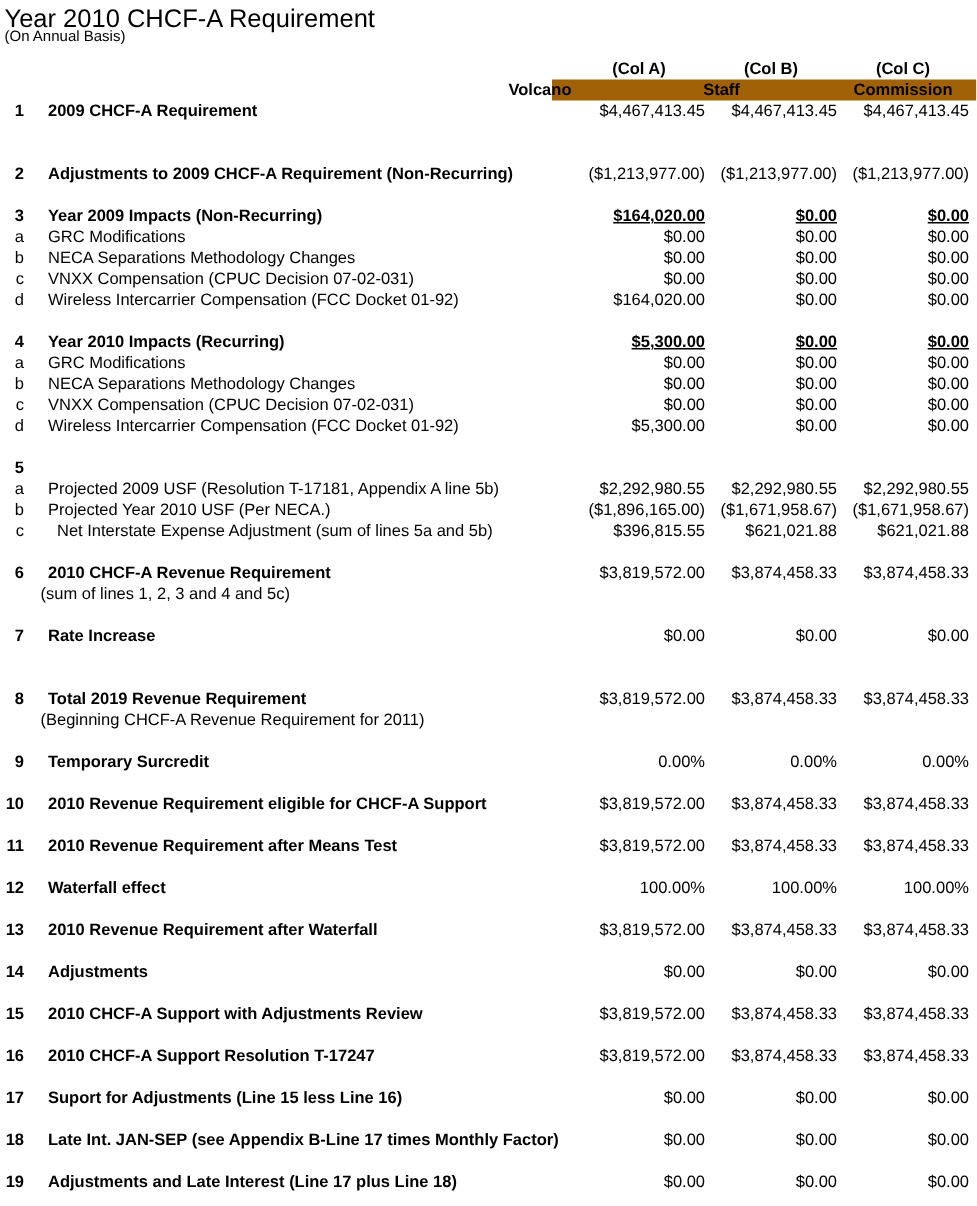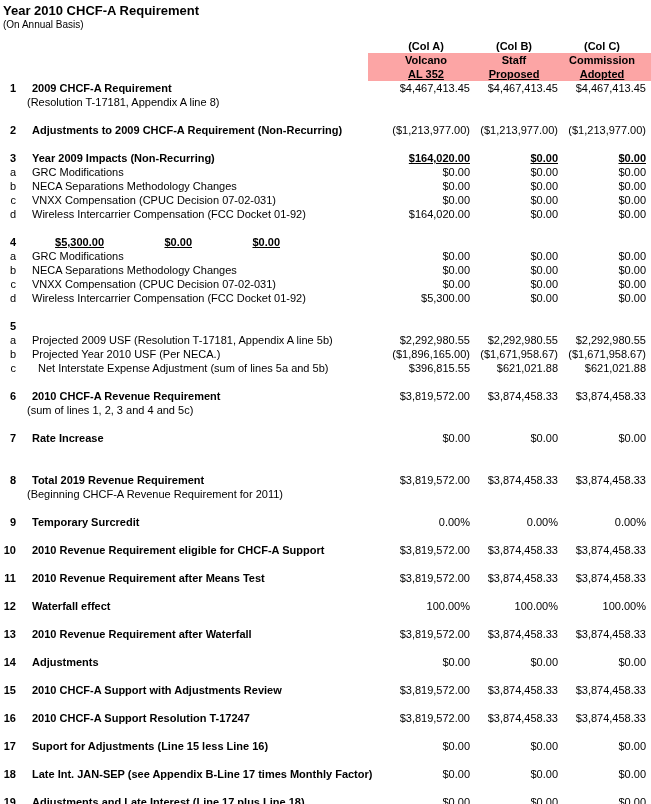--- a/index.html
+++ b/index.html
@@ -1,32 +1,32 @@
 <!DOCTYPE html>
 <html><head>
 <meta charset="utf-8">
 <style>
   html, body { margin: 0; padding: 0; background: #ffffff; }
   .page {
     width: 651px; height: 804px; overflow: hidden; background: #ffffff;
     font-family: "Liberation Sans", sans-serif; font-size: 11px; color: #000;
     position: relative;
   }
-  .title { font-size: 13px; font-weight: bold; padding: 3px 15px 0 3px; height: 15px; white-space: nowrap; }
+  .title { font-size: 17px; font-weight: normal; padding: 3px 15px 0 3px; height: 15px; white-space: nowrap; }
   .subtitle { font-size: 10px; padding: 1px 0 0 3px; height: 13px; white-space: nowrap; }
   .headgap { height: 7px; }
 
   
   .hrow { display: flex; height: 14px; line-height: 14px; margin-left: 48px; }
   .hspacer { flex: 1; }
   .hband {
     width: 283px; box-sizing: border-box; padding-right: 5px;
     display: flex; justify-content: flex-end;
   }
-  .hband.green { background: #fca5a5; }
+  .hband.green { background: #a16207; gap: 33px; }
   .hcell { width: 88px; flex: none; text-align: center; font-weight: bold; white-space: nowrap; }
   .u { text-decoration: underline; }
 
   
   .line { display: flex; height: 14px; line-height: 14px; padding-right: 5px; }
   .spacer { height: 14px; }
   .lbl { width: 16px; flex: none; text-align: right; white-space: nowrap; }
   .desc { flex: 1; min-width: 0; padding-left: 16px; white-space: nowrap; overflow: visible; }
   .val { width: 88px; flex: none; text-align: right; white-space: nowrap; }
   .bold .lbl, .bold .desc { font-weight: bold; }
@@ -53,40 +53,31 @@
 
   <div class="hrow">
     <div class="hspacer"></div>
     <div class="hband green">
       <div class="hcell">Volcano</div>
       <div class="hcell">Staff</div>
       <div class="hcell">Commission</div>
     </div>
   </div>
 
-  <div class="hrow">
-    <div class="hspacer"></div>
-    <div class="hband green">
-      <div class="hcell u">AL 352</div>
-      <div class="hcell u">Proposed</div>
-      <div class="hcell u">Adopted</div>
-    </div>
-  </div>
 
   <div id="rows">
       <div class="line bold">
     <span class="lbl">1</span>
     <span class="desc">2009 CHCF-A Requirement</span>
     <span class="val v0">$4,467,413.45</span>
     <span class="val v1">$4,467,413.45</span>
     <span class="val v2">$4,467,413.45</span>
   </div>
       <div class="line note">
     <span class="lbl"></span>
-    <span class="desc">(Resolution T-17181, Appendix A line 8)</span>
     <span class="val v0"></span>
     <span class="val v1"></span>
     <span class="val v2"></span>
   </div>
       <div class="spacer"></div>
       <div class="line bold">
     <span class="lbl">2</span>
     <span class="desc">Adjustments to 2009 CHCF-A Requirement (Non-Recurring)</span>
     <span class="val v0">($1,213,977.00)</span>
     <span class="val v1">($1,213,977.00)</span>
@@ -124,20 +115,21 @@
       <div class="line">
     <span class="lbl">d</span>
     <span class="desc">Wireless Intercarrier Compensation (FCC Docket 01-92)</span>
     <span class="val v0">$164,020.00</span>
     <span class="val v1">$0.00</span>
     <span class="val v2">$0.00</span>
   </div>
       <div class="spacer"></div>
       <div class="line bold vbu">
     <span class="lbl">4</span>
+    <span class="desc">Year 2010 Impacts (Recurring)</span>
     <span class="val v0">$5,300.00</span>
     <span class="val v1">$0.00</span>
     <span class="val v2">$0.00</span>
   </div>
       <div class="line">
     <span class="lbl">a</span>
     <span class="desc">GRC Modifications</span>
     <span class="val v0">$0.00</span>
     <span class="val v1">$0.00</span>
     <span class="val v2">$0.00</span>

